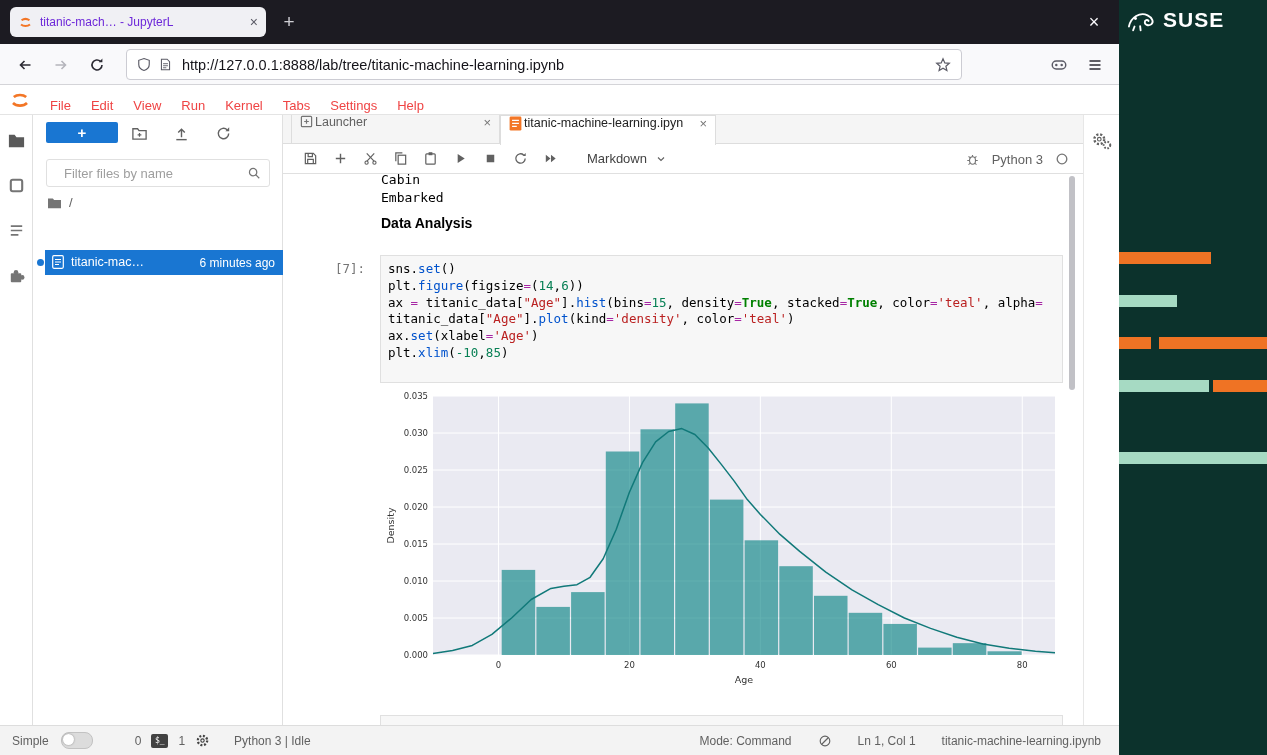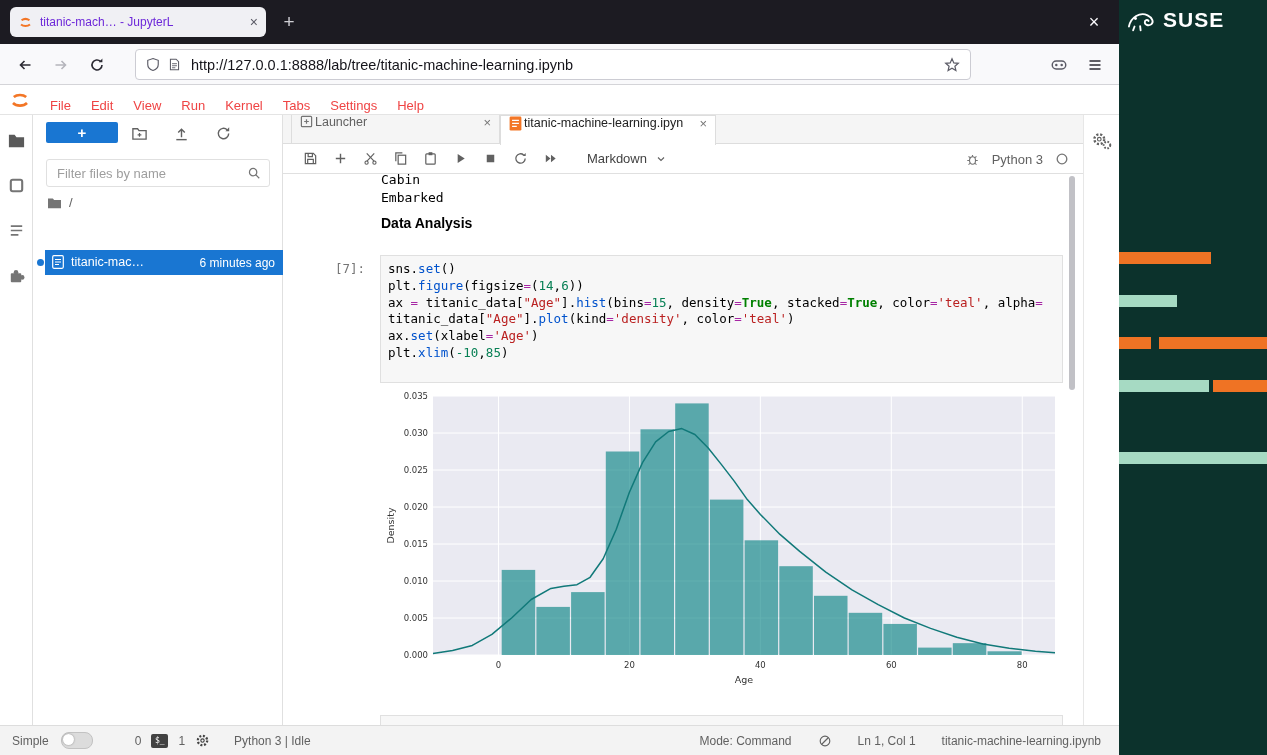--- a/index.html
+++ b/index.html
@@ -15,41 +15,41 @@
   .ff-tab-close{font-size:14px;color:#5b5b66;cursor:default;}
   .newtab{position:absolute;left:276px;top:9px;width:26px;height:26px;color:#cfcfd4;font-size:19px;
           display:flex;align-items:center;justify-content:center;}
   .winclose{position:absolute;right:12px;top:9px;width:26px;height:26px;color:#fbfbfe;font-size:18px;
           display:flex;align-items:center;justify-content:center;}
 
   .navbar{position:absolute;left:0;top:44px;width:1119px;height:41px;background:#f9f9fb;
           border-bottom:1px solid #d4d4d8;box-sizing:border-box;}
   .navbtn{position:absolute;top:8px;width:26px;height:26px;display:flex;align-items:center;justify-content:center;border-radius:4px;}
   .urlbar{position:absolute;left:126px;top:5px;width:836px;height:31px;background:#fff;border:1px solid #ccccd3;
-          border-radius:4px;box-sizing:border-box;display:flex;align-items:center;padding:0 10px;gap:8px;margin-left:9px;}
+          border-radius:4px;box-sizing:border-box;display:flex;align-items:center;padding:0 10px;gap:8px;}
   .urlinput{border:none;outline:none;flex:1;font-size:14.5px;color:#15141a;background:transparent;
             font-family:"Liberation Sans",sans-serif;}
 
   
   .menubar{position:absolute;left:0;top:85px;width:1119px;height:30px;background:#fff;border-bottom:1px solid #e4e4e4;
            box-sizing:border-box;display:flex;align-items:center;}
   .menubar .logo{margin:0 8px 0 8px;}
   .menu-item{font-size:13px;color:#ef4444;padding:0 10px;line-height:30px;margin-top:12px;}
 
   .activitybar{position:absolute;left:0;top:115px;width:33px;height:610px;background:#fff;
                border-right:1px solid #e0e0e0;box-sizing:border-box;display:flex;flex-direction:column;
                align-items:center;padding-top:16px;gap:26px;}
   .filebrowser{position:absolute;left:33px;top:115px;width:250px;height:610px;background:#fff;
                border-right:1px solid #e0e0e0;box-sizing:border-box;}
   .fb-new{position:absolute;left:13px;top:7px;width:72px;height:21px;border-radius:2px;color:#fff;
           display:flex;align-items:center;justify-content:center;font-size:15px;font-weight:bold;}
   .fb-tool{position:absolute;top:8px;width:20px;height:20px;display:flex;align-items:center;justify-content:center;}
   .fb-filter{position:absolute;left:13px;top:44px;width:224px;height:28px;border:1px solid #e0e0e0;border-radius:3px;
              box-sizing:border-box;display:flex;align-items:center;padding:0 8px;background:#fff;}
-  .fb-filter input{border:none;outline:none;flex:1;font-size:13px;color:#3b82f6;font-family:"Liberation Sans",sans-serif;}
+  .fb-filter input{border:none;outline:none;flex:1;font-size:13px;color:#3b82f6;font-family:"Liberation Sans",sans-serif;margin-left:7px;}
   .fb-filter input::placeholder{color:#9e9e9e;}
   .fb-crumb{position:absolute;left:14px;top:80px;display:flex;align-items:center;gap:7px;font-size:13px;color:#616161;}
   .fb-header{position:absolute;left:0;top:108px;width:250px;height:25px;border-bottom:1px solid #e0e0e0;
              box-sizing:border-box;font-size:12px;color:#424242;}
   .fb-header .nm{position:absolute;left:13px;top:5px;font-weight:bold;}
   .fb-header .caret{position:absolute;left:55px;top:7px;font-size:8px;color:#616161;}
   .fb-header .lm{position:absolute;right:10px;top:5px;color:#616161;}
   .fb-row{position:absolute;left:12px;top:135px;width:238px;height:25px;color:#fff;}
   .fb-row .dot{position:absolute;left:-8px;top:9px;width:7px;height:7px;border-radius:50%;}
   .fb-row .nbicon{position:absolute;left:7px;top:5px;}

